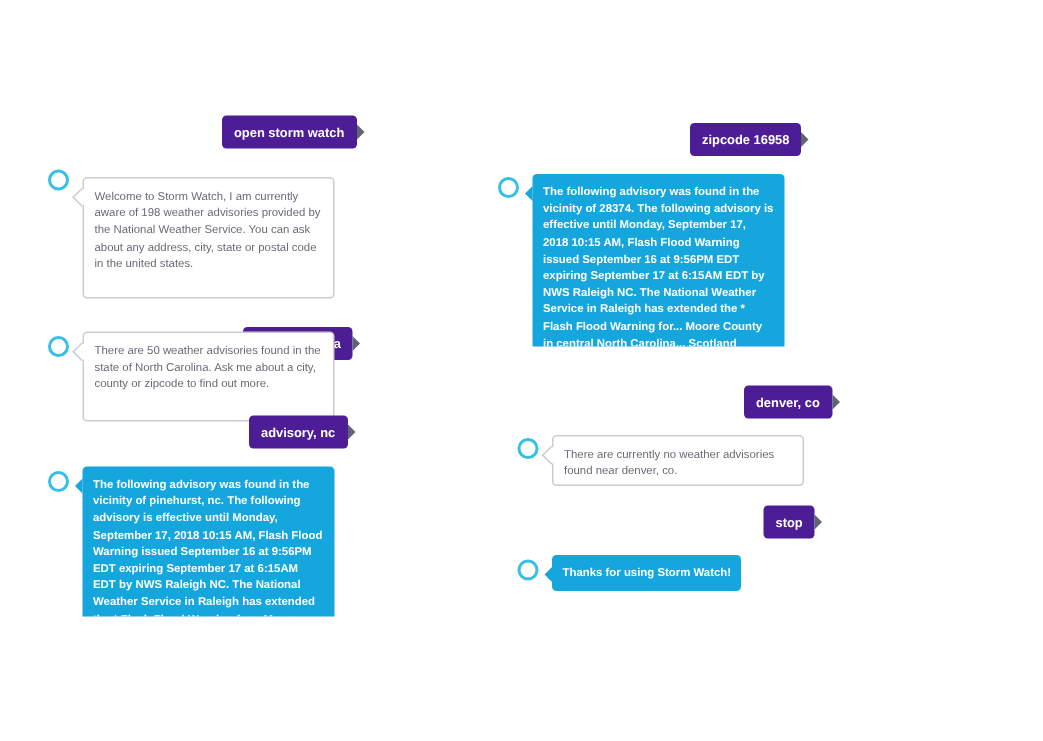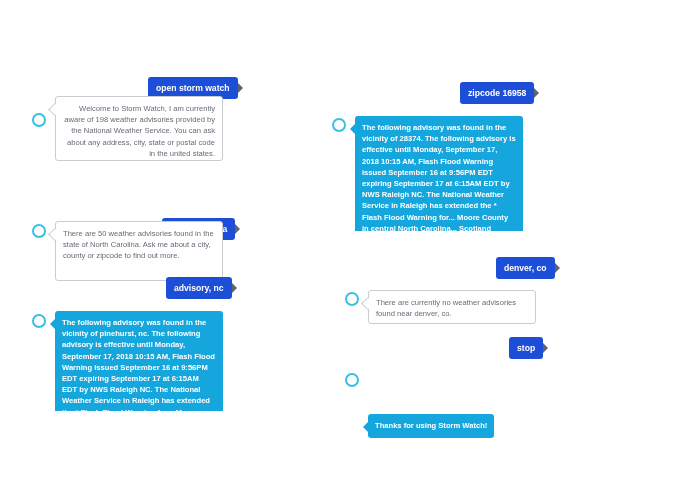--- a/index.html
+++ b/index.html
@@ -1,21 +1,21 @@
 <!DOCTYPE html>
 <html><head>
 <meta charset="utf-8">
 <style>
   html, body { margin:0; padding:0; }
   body {
     width:695px; height:494px; background:#ffffff; position:relative; overflow:hidden;
     font-family: "Liberation Sans", "DejaVu Sans", sans-serif;
   }
   .user {
-    position:absolute; background:#1d4ed8; color:#ffffff; font-size:8.6px; font-weight:600;
+    position:absolute; background:#4c1d95; color:#ffffff; font-size:8.6px; font-weight:600;
     height:22px; line-height:22px; padding:0 8px; border-radius:3px; box-sizing:border-box;
     white-space:nowrap;
   }
   .user::after {
     content:""; position:absolute; right:-5px; top:6px; width:0; height:0;
     border-top:5px solid transparent; border-bottom:5px solid transparent; border-left:5px solid #5f6570;
   }
   .ring {
     position:absolute; width:10px; height:10px; border-radius:50%;
     border:2px solid #38bfe5; box-sizing:content-box;
@@ -38,21 +38,21 @@
   .bot.blue.round { border-radius:3px; }
 </style>
 </head>
 <body>
 
 <div class="user" style="left:148px; top:77px;">
   <span>open storm watch</span>
 </div>
 
 <div class="ring" style="left:32px; top:113px;"></div>
-<div class="bot plain" style="left:55px; top:96px; width:168px; height:65px;text-align:right;">
+<div class="bot plain" style="left:55px; top:118px; width:168px; height:81px;">
   <span>Welcome to Storm Watch, I am currently aware of 198 weather advisories provided by the National Weather Service. You can ask about any address, city, state or postal code in the united states.</span>
 </div>
 
 <div class="user" style="left:162px; top:187px;margin-top:31px;">
   <span>north carolina</span>
 </div>
 
 <div class="ring" style="left:32px; top:224px;"></div>
 <div class="bot plain" style="left:55px; top:221px; width:168px; height:60px;">
   <span>There are 50 weather advisories found in the state of North Carolina. Ask me about a city, county or zipcode to find out more.</span>
@@ -87,17 +87,17 @@
 <div class="ring" style="left:345px; top:292px;"></div>
 <div class="bot plain" style="left:368px; top:290px; width:168px; height:34px;">
   <span>There are currently no weather advisories found near denver, co.</span>
 </div>
 
 <div class="user" style="left:509px; top:337px;">
   <span>stop</span>
 </div>
 
 <div class="ring" style="left:345px; top:373px;"></div>
-<div class="blue-wrap" style="left:368px; top:370px;margin-top:44px;">
+<div class="blue-wrap" style="left:368px; top:370px;">
   <div class="bot blue round" style="position:relative; white-space:nowrap; height:24px; line-height:12px;">
     <span>Thanks for using Storm Watch!</span>
   </div>
 </div>
 
 </body></html>

